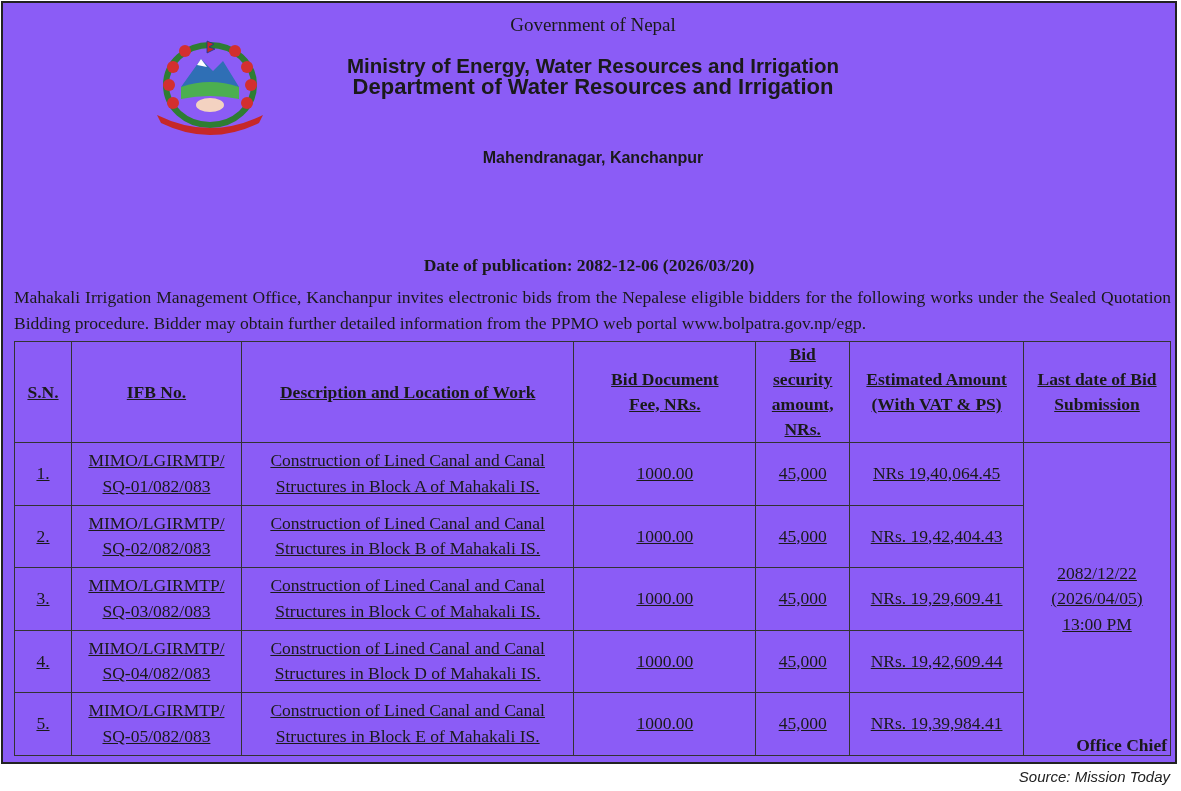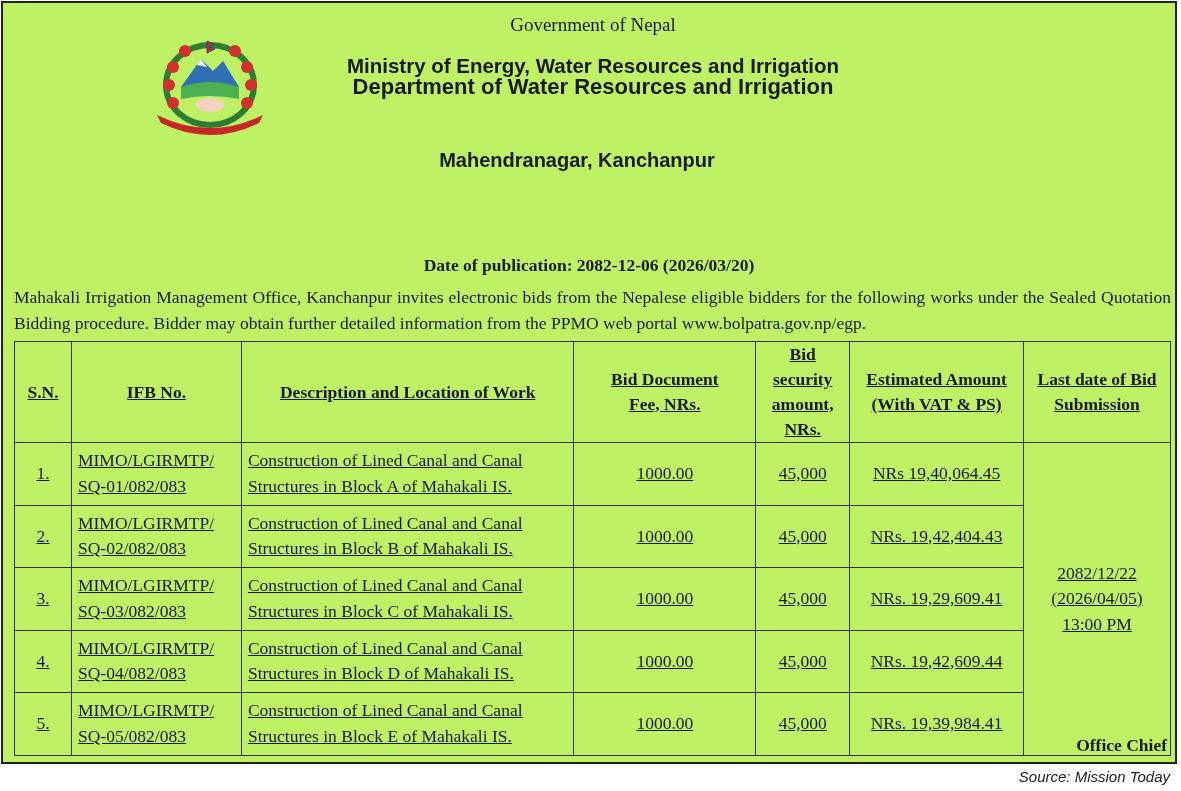--- a/index.html
+++ b/index.html
@@ -1,33 +1,33 @@
 <!DOCTYPE html>
 <html><head>
 <meta charset="utf-8">
 <style>
   html, body { margin: 0; padding: 0; background: #ffffff; }
   body { width: 1181px; height: 791px; position: relative; overflow: hidden; font-family: "Liberation Serif", serif; color: #1a1a1a; }
-  .frame { position: absolute; left: 1px; top: 1px; width: 1176px; height: 763px; border: 2px solid #222; box-sizing: border-box; background: #bef264; }
+  .frame { position: absolute; left: 1px; top: 1px; width: 1176px; height: 763px; border: 2px solid #222; box-sizing: border-box; background: #8b5cf6; }
   .header { position: relative; height: 180px; }
   .emblem { position: absolute; left: 148px; top: 34px; width: 118px; height: 100px; }
   .h1 { position: absolute; left: 330px; width: 520px; text-align: center; top: 11px; font-size: 19px; }
   .h2 { position: absolute; left: 300px; width: 580px; text-align: center; top: 39px; font-size: 20.5px; }
   .h3 { position: absolute; left: 300px; width: 580px; text-align: center; top: 71px; font-size: 22px; }
   .h4 { position: absolute; left: 300px; width: 580px; text-align: center; top: 105px; font-size: 27px; }
-  .h5 { position: absolute; left: 284px; width: 580px; text-align: center; top: 146px; font-size: 20px; }
+  .h5 { position: absolute; left: 300px; width: 580px; text-align: center; top: 146px; font-size: 16px; }
   .banner { position: absolute; left: 0; top: 181px; width: 100%; height: 52px; background: #221f1f; color: #fff; text-align: center; line-height: 52px; font-family: "Liberation Sans", sans-serif; font-weight: bold; font-size: 25px; letter-spacing: -0.3px; transform-origin: center; }
   .banner span { display: inline-block; transform: scaleX(0.88); }
   .pubdate { position: absolute; left: 0; right: 0; top: 252px; text-align: center; font-weight: bold; font-size: 17.5px; }
   .intro { position: absolute; left: 11px; width: 1157px; top: 281px; font-size: 17.5px; line-height: 26px; text-align: justify; text-align-last: left; }
   table { position: absolute; left: 11px; top: 338px; width: 1157px; border-collapse: collapse; font-size: 17.5px; }
   td, th { border: 1.5px solid #333; text-align: center; vertical-align: middle; padding: 0 6px; text-decoration: underline; }
   th { font-weight: bold; height: 62px; line-height: 25px; }
   td { height: 61.5px; line-height: 25.5px; }
-  td.left { text-align: left; padding-left: 6px; }
+  td.left { text-align: center; padding-left: 6px; }
   .chief { position: absolute; right: 8px; top: 732px; font-weight: bold; font-size: 17.5px; }
   .source { position: absolute; right: 11px; top: 768px; font-family: "Liberation Sans", sans-serif; font-style: italic; font-size: 15px; color: #222; }
 </style>
 </head>
 <body>
 
 <div class="frame">
   <div class="header">
     <svg class="emblem" viewBox="0 0 118 100">
       <ellipse cx="59" cy="48" rx="44" ry="40" fill="none" stroke="#2e7d32" stroke-width="6"></ellipse>

